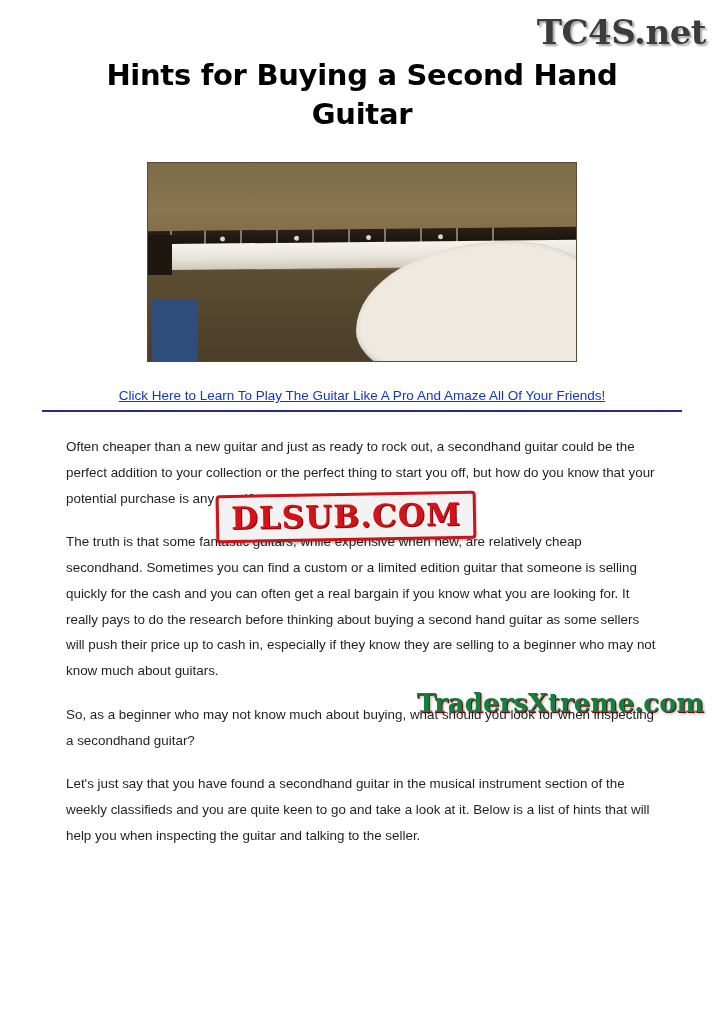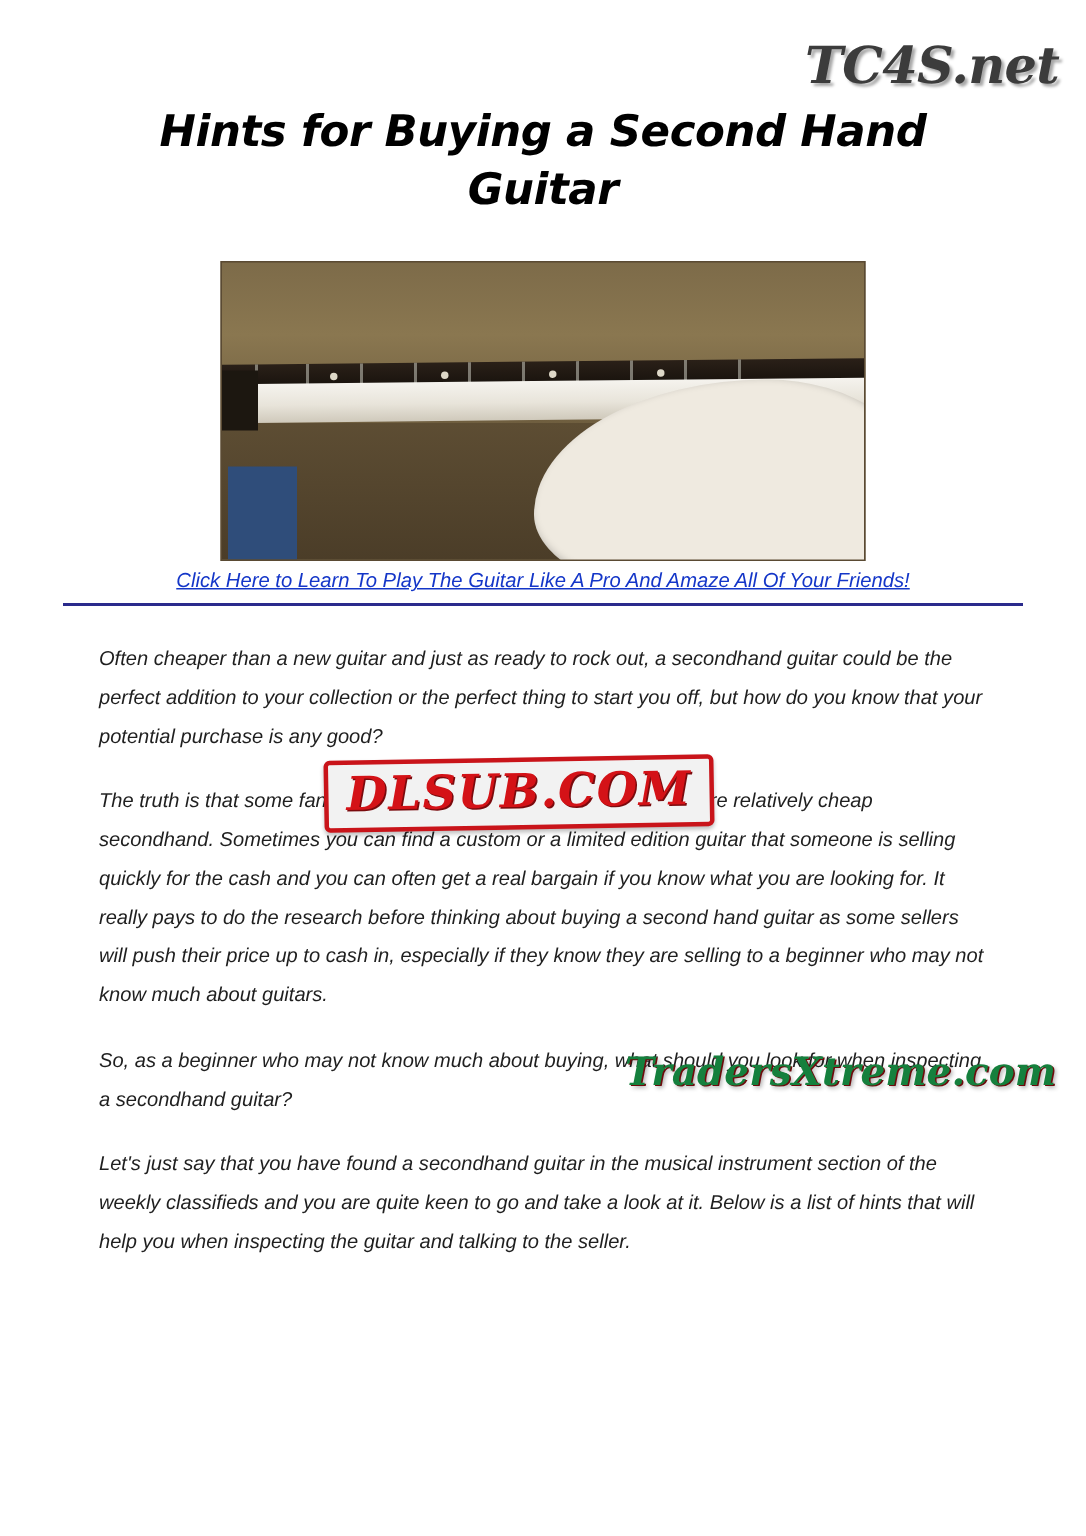--- a/index.html
+++ b/index.html
@@ -14,39 +14,38 @@
     font-family: "Liberation Sans", sans-serif;
     color: #1a1a1a;
     position: relative;
     overflow: hidden;
   }
   .page {
     position: relative;
     width: 724px;
     height: 728px;
     padding: 0;
-    font-style: italic;
   }
 
   
   .brand-top {
     position: absolute;
     top: 8px;
     right: 18px;
     font-family: "DejaVu Serif", serif;
     font-weight: bold;
     font-size: 34px;
     letter-spacing: -0.5px;
     color: #3c3c3c;
     text-shadow: 2px 2px 2px rgba(0,0,0,0.35);
   }
 
   
   .title {
-    margin: 16px;
+    margin: 4px;
     padding: 52px 70px 0 70px;
     text-align: center;
     font-family: "DejaVu Sans", sans-serif;
     font-weight: bold;
     font-size: 29px;
     line-height: 1.35;
     color: #000000;
     letter-spacing: -0.3px;
   }
 
@@ -119,21 +118,21 @@
   }
   .photo .headstock {
     position: absolute;
     left: 0; top: 36%;
     width: 24px; height: 40px;
     background: #1c1710;
   }
 
   
   .promo {
-    margin-top: 4px;
+    margin-top: 24px;
     text-align: center;
     padding: 0 92px;
   }
   .promo a {
     color: #1436c8;
     text-decoration: underline;
     font-size: 13.5px;
     font-family: "Liberation Sans", sans-serif;
   }
   .rule {

